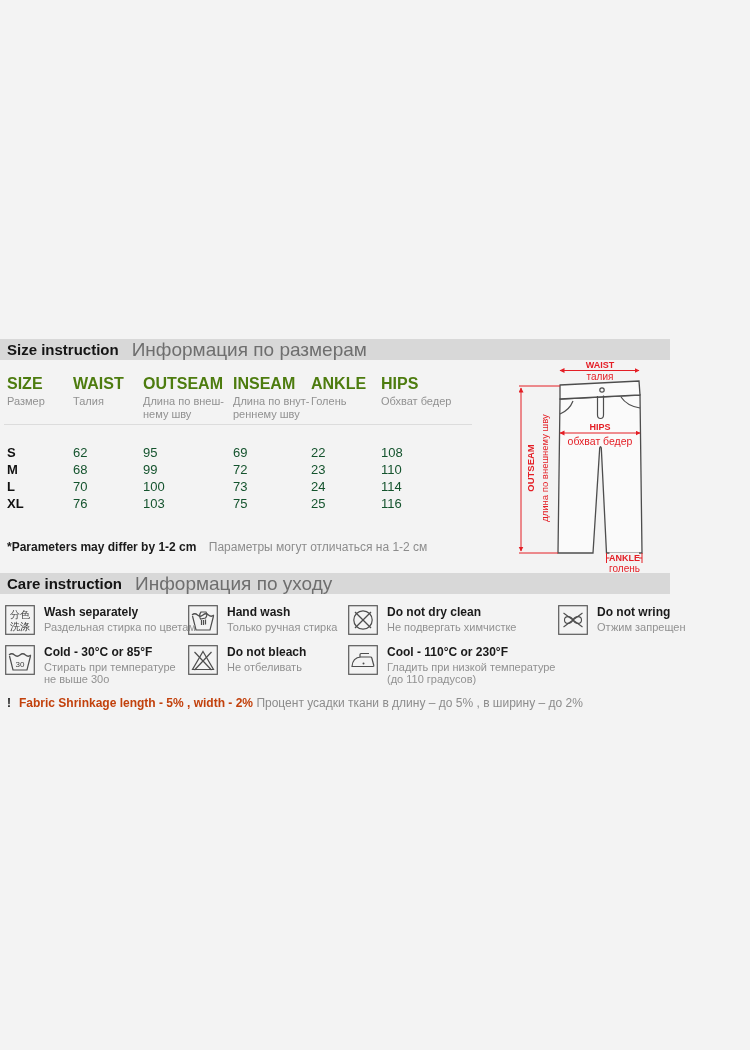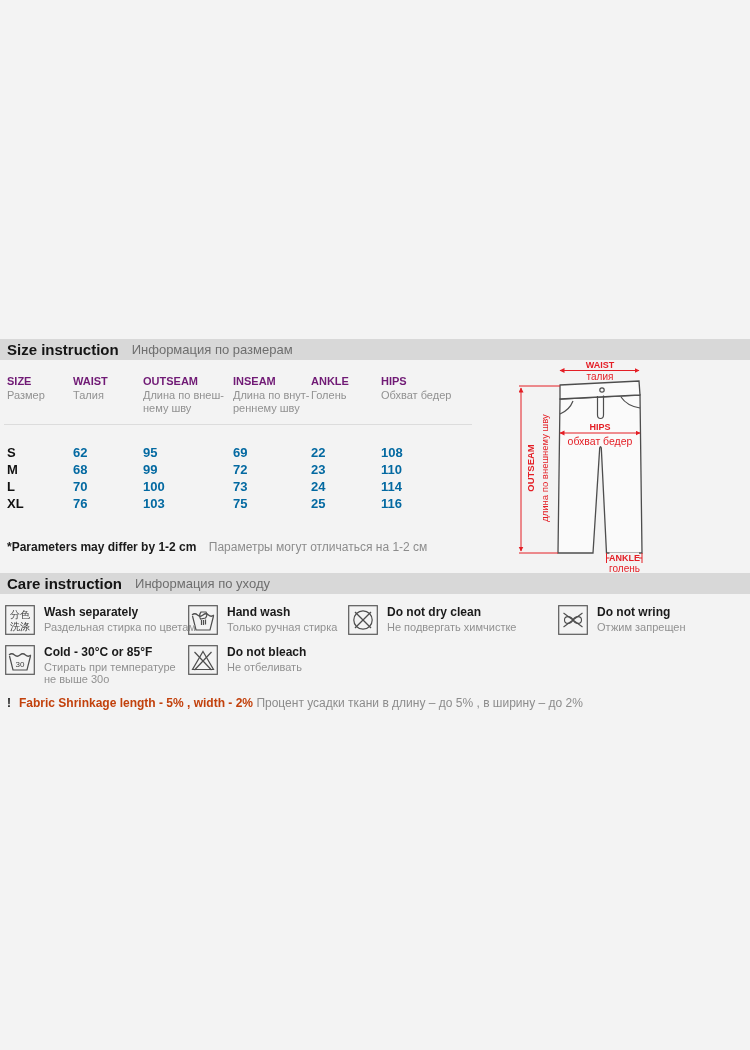--- a/index.html
+++ b/index.html
@@ -1,28 +1,28 @@
 <!DOCTYPE html>
 <html><head>
 <meta charset="utf-8">
 <style>
   html,body{margin:0;padding:0;}
   body{font-family:"Liberation Sans", sans-serif; background:#e9e9e9;}
   #page{position:relative; width:750px; height:1050px; background:#f3f3f3; overflow:hidden; margin:0 auto;}
 
-  .band{position:absolute; left:0; width:750px; height:21px; background:#d8d8d8; display:flex; align-items:center;}
+  .band{position:absolute; left:0; width:670px; height:21px; background:#d8d8d8; display:flex; align-items:center;}
   .band .t-en{font-size:15px; font-weight:bold; color:#141414; margin-left:7px; letter-spacing:0;}
-  .band .t-ru{font-size:13px; color:#6e6e6e; margin-left:13px;text-align:center;}
+  .band .t-ru{font-size:19px; color:#6e6e6e; margin-left:13px;text-align:center;}
 
   
   .col{position:absolute;}
-  .th-en{font-size:11px; font-weight:bold; color:#701a75;}
+  .th-en{font-size:16px; font-weight:bold; color:#4d7c0f;}
   .th-ru{font-size:11px; color:#919191; line-height:13px; white-space:pre-line; margin-top:2px;}
   .rule{position:absolute; height:1px; background:#dcdcdc;}
-  .cell{position:absolute; font-size:13px; color:#0369a1;font-weight:bold;}
+  .cell{position:absolute; font-size:13px; color:#14532d;}
   .cell.sz{font-weight:bold; color:#111;}
   .note{position:absolute; font-size:12px;}
   .note .b{font-weight:bold; color:#1a1a1a;}
   .note .g{color:#8c8c8c; margin-left:9px;}
 
   
   .care-item{position:absolute; display:flex; align-items:flex-start;}
   .care-icon{width:30px; height:30px; flex:0 0 30px;}
   .care-txt{margin-left:9px; padding-top:1px;}
   .care-title{font-size:12px; font-weight:bold; color:#1a1a1a; line-height:13px;}
@@ -252,19 +252,34 @@
         <line x1="6.5" y1="7" x2="23.5" y2="25"></line>
         <line x1="23.5" y1="7" x2="6.5" y2="25"></line>
       </g>
     </svg>
     <div class="care-txt">
       <div class="care-title">Do not bleach</div>
       <div class="care-sub">Не отбеливать</div>
     </div>
   </div>
 
+  <div class="care-item" style="left:348px; top:645px;">
+    <svg class="care-icon" viewBox="0 0 30 30">
+      <rect x="0.7" y="0.7" width="28.6" height="28.6" fill="none" stroke="#5a5a5a" stroke-width="1.2"></rect>
+      <g fill="none" stroke="#4d4d4d" stroke-width="1.2">
+        <path d="M4,21.5 Q4.5,12.5 13,12 L22.5,12 Q23.5,12 23.8,13 L25.8,20.5 Q26.1,21.5 25,21.5 Z"></path>
+        <path d="M12,12 L12,9.5 Q12,8.5 13,8.5 L21,8.5"></path>
+      </g>
+      <circle cx="15.5" cy="18.5" r="1" fill="#4d4d4d"></circle>
+    </svg>
+    <div class="care-txt">
+      <div class="care-title">Cool - 110°C or 230°F</div>
+      <div class="care-sub">Гладить при низкой температуре
+(до 110 градусов)</div>
+    </div>
+  </div>
 
   <div class="shrink" style="left:7px; top:696px;">
     <span class="mark">!</span><span class="b">Fabric Shrinkage length - 5% , width - 2%</span>
     <span class="g">Процент усадки ткани в длину – до 5% , в ширину – до 2%</span>
   </div>
 
 </div>
 
 </body></html>

